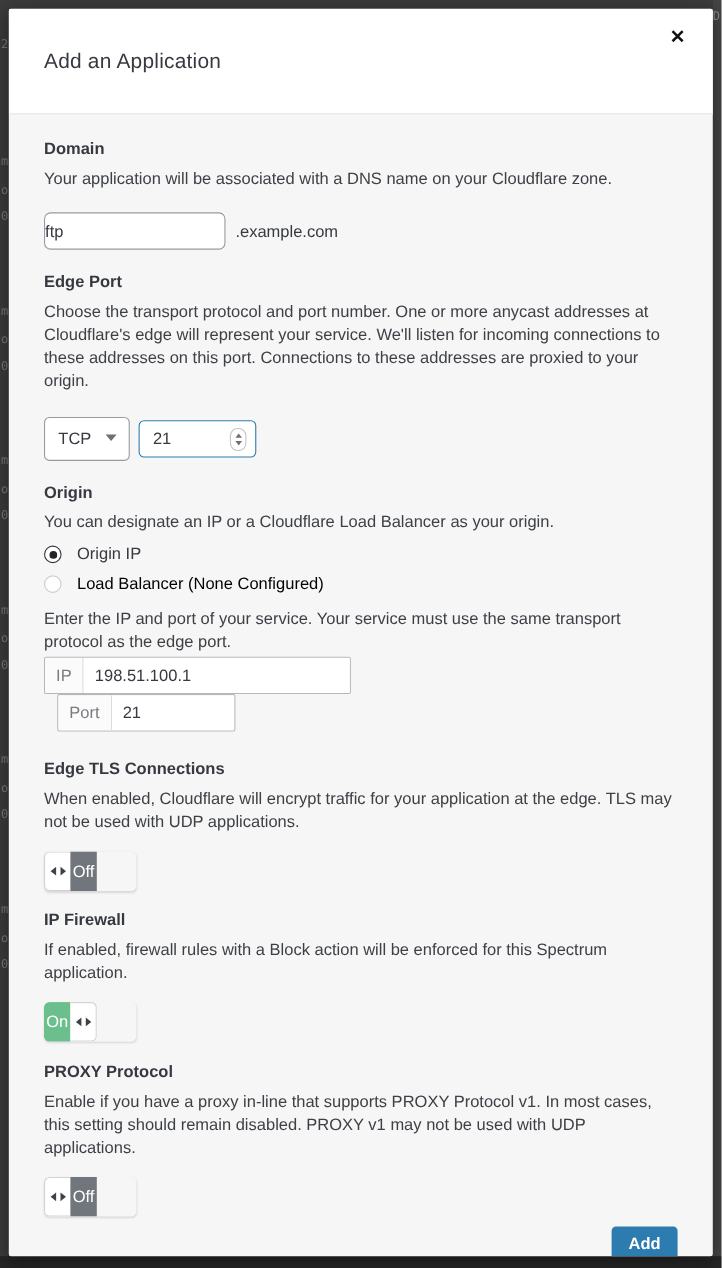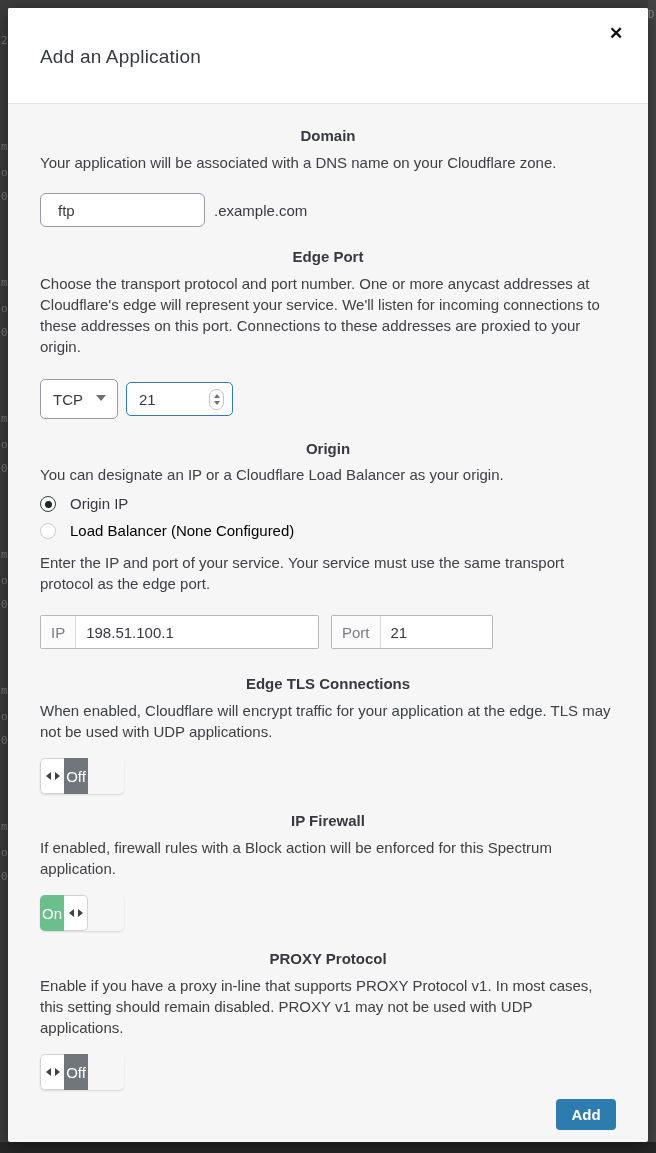--- a/index.html
+++ b/index.html
@@ -56,31 +56,31 @@
   }
   .close-btn {
     position: absolute; right: 21px; top: 15px;
     width: 22px; height: 22px;
     background: none; border: none; cursor: pointer;
     font-size: 17px; font-weight: 700; color: #111;
     line-height: 22px; text-align: center; padding: 0;
   }
   .modal-body { padding: 0 32px; }
 
-  .sec-label { font-size: 15px; font-weight: 700; color: #36393f; line-height: 20px; text-align: center; }
+  .sec-label { font-size: 15px; font-weight: 700; color: #36393f; line-height: 20px; }
   .sec-desc  { font-size: 15px; font-weight: 400; color: #3d4045; line-height: 21px; max-width: 578px; }
 
   
   .lbl-domain { margin-top: 22px; }
   .desc-domain { margin-top: 6px; }
   .domain-row { margin-top: 20px; display: flex; align-items: center; }
   .domain-input {
     width: 165px; height: 34px;
     border: 1px solid #979aa0; border-radius: 6px;
-    background: #fff; padding: 0 17px;
+    background: #fff; padding: 0 0;
     font-size: 15px; color: #36393f;
     font-family: inherit;
   }
   .domain-suffix { margin-left: 9px; font-size: 15px; color: #36393f; }
 
   
   .lbl-edgeport { margin-top: 20px; }
   .desc-edgeport { margin-top: 6px; }
   .edgeport-row { margin-top: 22px; display: flex; align-items: center; }
   .select-box {
@@ -128,21 +128,21 @@
     border: 1.5px solid #36393f; background: #fff;
     display: flex; align-items: center; justify-content: center;
     flex: 0 0 auto;
   }
   .radio-circle .dot { width: 7px; height: 7px; border-radius: 50%; background: #232529; }
   .radio-circle.disabled { border-color: #c9cccf; }
   .radio-label { margin-left: 14px; font-size: 15px; color: #36393f; line-height: 20px; }
   .radio-label.disabled { color: #000000; }
   .desc-ip { margin-top: 11px; }
 
-  .ip-row { margin-top: 21px; display: flex; align-items: stretch; }
+  .ip-row { margin-top: 3px; display: flex; align-items: stretch; flex-direction: column; }
   .input-group {
     display: flex; align-items: stretch;
     border: 1px solid #b5b8ba; border-radius: 2px;
     background: #fff; height: 34px; overflow: hidden;
   }
   .input-group .prefix {
     display: flex; align-items: center;
     padding: 0 10px;
     font-size: 15px; color: #797c81;
     background: #fbfbfb;

